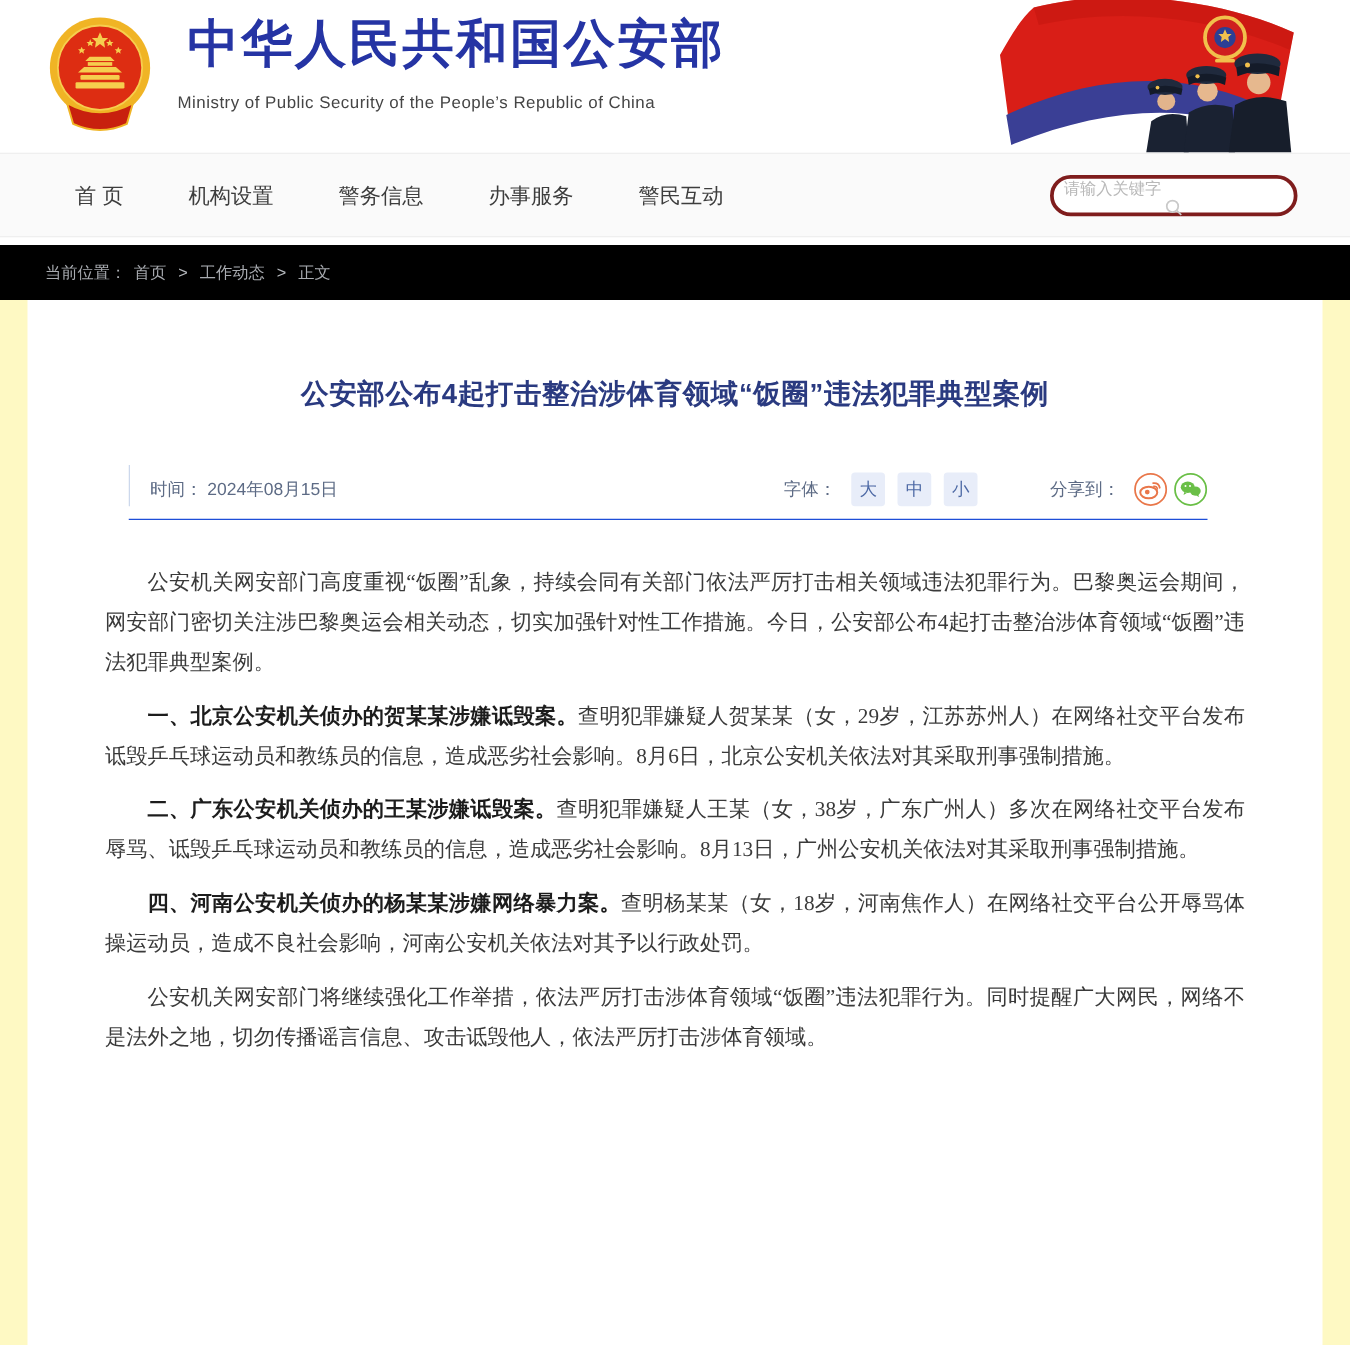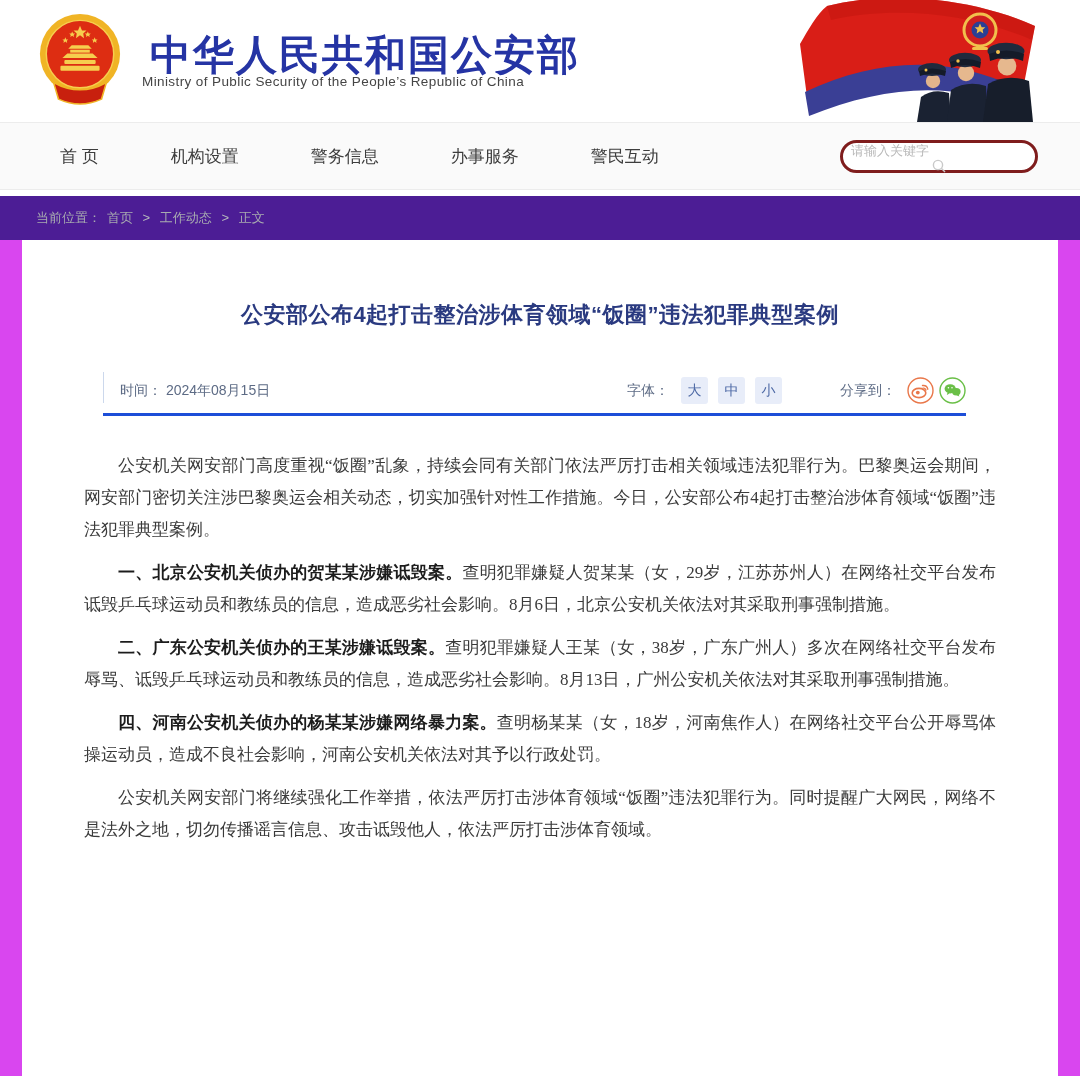--- a/index.html
+++ b/index.html
@@ -2,51 +2,51 @@
 <html><head>
 <meta charset="utf-8">
 <style>
   * { margin:0; padding:0; box-sizing:border-box; }
   html,body { width:1080px; background:#fff; font-family:"Liberation Sans","DejaVu Sans",sans-serif; }
   .page { width:1080px; height:1076px; overflow:hidden; background:#fff; }
 
   
   .header { position:relative; height:122px; background:#fff; }
   .logo { position:absolute; left:36px; top:10px; width:88px; height:98px; }
-  .site-title { position:absolute; left:150px; top:28px; font-size:41px; font-weight:bold;
+  .site-title { position:absolute; left:150px; top:8px; font-size:41px; font-weight:bold;
                 color:#2534a4; letter-spacing:2px; }
   .site-subtitle { position:absolute; left:142px; top:74px; font-size:13.5px; color:#454545;
                 letter-spacing:.4px; }
   .hero { position:absolute; right:0; top:0; width:285px; height:122px; }
 
   
   .navbar { height:68px; background:#fafafa; border-top:1px solid #ececec; border-bottom:1px solid #ececec;
             display:flex; align-items:center; }
-  .nav-items { display:flex; gap:72px; padding-left:60px; }
+  .nav-items { display:flex; gap:52px; padding-left:60px; }
   .nav-item { font-size:17px; color:#3d3d3d; cursor:pointer; white-space:nowrap; }
   .search-box { margin-left:auto; margin-right:42px; width:198px; height:33px; background:#fff;
                 border:3px solid #7f1d1d; border-radius:17px; display:flex; align-items:center; padding:0 12px;flex-direction:column; }
   .search-box input { border:none; outline:none; flex:1; font-size:13px; color:#666; background:transparent; }
   .search-box input::placeholder { color:#b9b9b9; }
   .search-icon { width:16px; height:16px; display:inline-flex; }
 
   
   .bc-gap { height:6px; background:#fff; }
-  .breadcrumb-strip { height:44px; background:#4c1d95; display:flex; align-items:center;
+  .breadcrumb-strip { height:44px; background:#000000; display:flex; align-items:center;
                       padding-left:36px; font-size:13px; color:#a8abb0; }
   .bc-item { color:#a8abb0; margin:0 6px; cursor:pointer; }
   .bc-sep { color:#b5b8bd; }
 
   
-  .main { background:#d946ef; height:836px; }
+  .main { background:#fef9c3; height:836px; }
   .card { margin:0 22px; background:#fff; height:836px; overflow:hidden; }
   .article-title { text-align:center; margin-top:60px; font-size:22px; font-weight:bold; color:#2a3a80;
                    letter-spacing:.5px; }
   .meta-row { position:relative; margin:38px 92px 0 81px; height:48px; display:flex; align-items:center;
-              border-bottom:3px solid #1d4ed8; padding-left:17px; font-size:14px; color:#5d6b85;gap:32px; }
+              border-bottom:1px solid #1d4ed8; padding-left:17px; font-size:14px; color:#5d6b85;gap:32px; }
   .meta-row::before { content:""; position:absolute; left:0; top:4px; bottom:10px; width:1px; background:#ccd8ec; }
   .meta-right { margin-left:auto; display:flex; align-items:center; }
   .font-label { margin-right:12px;margin-left:28px; }
   .font-btn { display:inline-block; width:27px; height:27px; line-height:27px; text-align:center;
               background:#e8edf9; color:#4d69a5; border-radius:3px; font-size:14px; margin-right:10px; cursor:pointer; }
   .share-label { margin-left:48px; margin-right:6px; }
   .share-icon { width:27px; height:27px; margin-left:5px; cursor:pointer; display:inline-flex; }
 
   .article-body { margin:34px 62px 0 62px; }
   .article-body p { font-family:"Liberation Serif","DejaVu Serif",serif; font-size:17px; line-height:32px;

